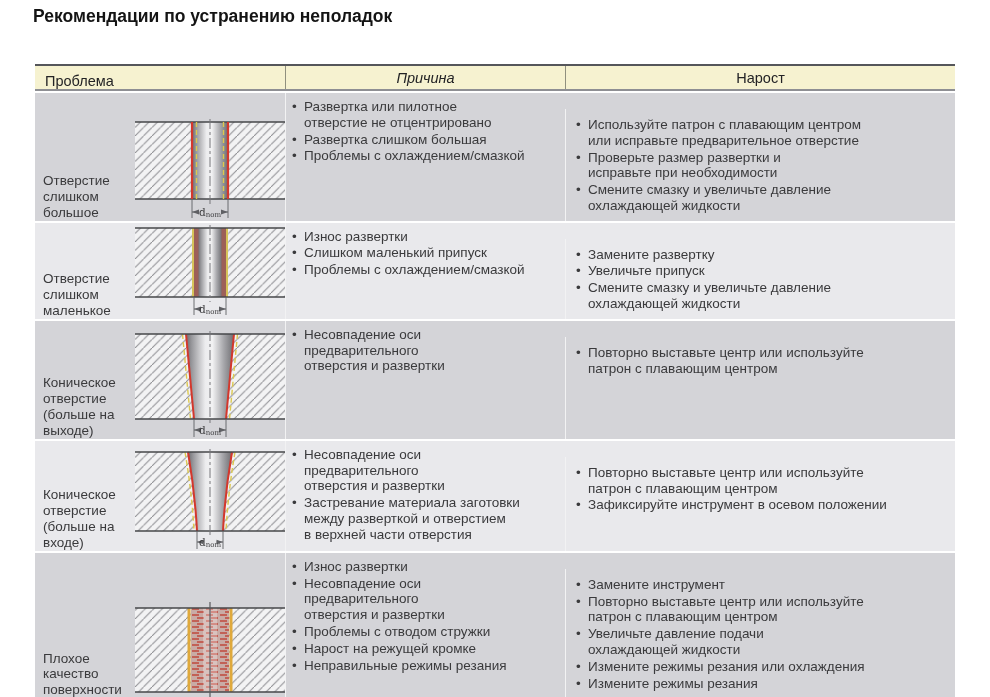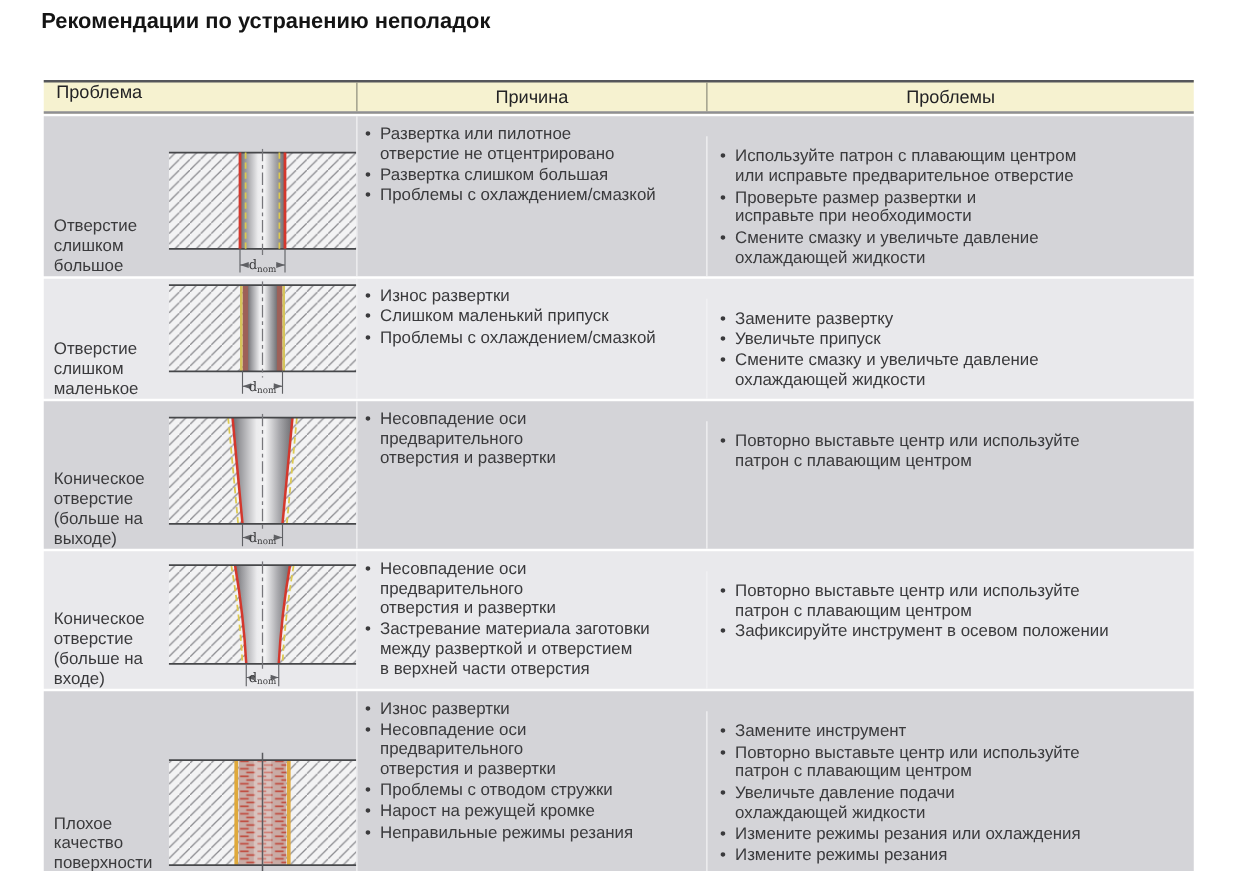--- a/index.html
+++ b/index.html
@@ -1,26 +1,26 @@
 <!DOCTYPE html>
 <html><head>
 <meta charset="utf-8">
 <style>
   html,body{margin:0;padding:0;background:#fff;}
   #page{position:relative;width:956px;height:697px;background:#ffffff;overflow:hidden;
         font-family:"Liberation Sans", sans-serif;color:#38383a;}
   .title{position:absolute;left:33px;top:6px;font-size:17.5px;font-weight:bold;color:#141414;}
   .table{position:absolute;left:35px;top:64px;width:920px;}
-  .header-row{display:flex;align-items:flex-start;height:23px;background:#f6f2d0;
+  .header-row{display:flex;align-items:flex-end;height:23px;background:#f6f2d0;
               border-top:2px solid #55565a;border-bottom:2px solid #8e8f93;
               font-size:14.5px;color:#232325;}
   .hcell{box-sizing:border-box;}
   .hcell + .hcell{border-left:1px solid #90907e;height:100%;display:flex;align-items:center;justify-content:center;}
   .hc-problem{width:250px;padding-left:10px;}
-  .hc-cause{width:280px;text-align:center;}
+  .hc-cause{width:280px;text-align:center;font-style:italic;}
   .hc-solution{width:390px;text-align:center;}
   .row{display:flex;margin-top:2px;}
   .row-dark{background:#d4d4d8;}
   .row-light{background:#e9e9ec;}
   .cell{box-sizing:border-box;}
   .cell-problem{width:250px;display:flex;align-items:flex-end;position:relative;}
   .cell-cause{width:280px;padding:6px 4px 6px 4px;border-left:1.5px solid #f2f2f3;}
   .cell-solution{width:390px;padding:8px 8px 6px 8px;border-left:1.5px solid #f2f2f3;margin-top:16px;}
   .problem-label{width:102px;padding-left:8px;font-size:13.5px;line-height:1.18;color:#3a3a3c;}
   .diagram{margin-left:auto;margin-right:0;line-height:0;}
@@ -55,21 +55,21 @@
   </defs>
 </svg>
 
 <div id="page">
   <div class="title">Рекомендации по устранению неполадок</div>
 
   <div class="table">
     <div class="header-row">
       <div class="hcell hc-problem">Проблема</div>
       <div class="hcell hc-cause">Причина</div>
-      <div class="hcell hc-solution">Проблемы</div>
+      <div class="hcell hc-solution">Нарост</div>
     </div>
 
     <div class="row row-dark r1">
       <div class="cell cell-problem">
         <div class="problem-label">Отверстие слишком большое</div>
         <div class="diagram">
           <svg width="150" height="102" viewBox="0 0 150 102">
             <rect x="0" y="3" width="150" height="77" fill="#f3f3f4"></rect>
             <rect x="0" y="3" width="150" height="77" fill="url(#hatch)"></rect>
             <rect x="57" y="3" width="36" height="77" fill="url(#cyl)"></rect>

